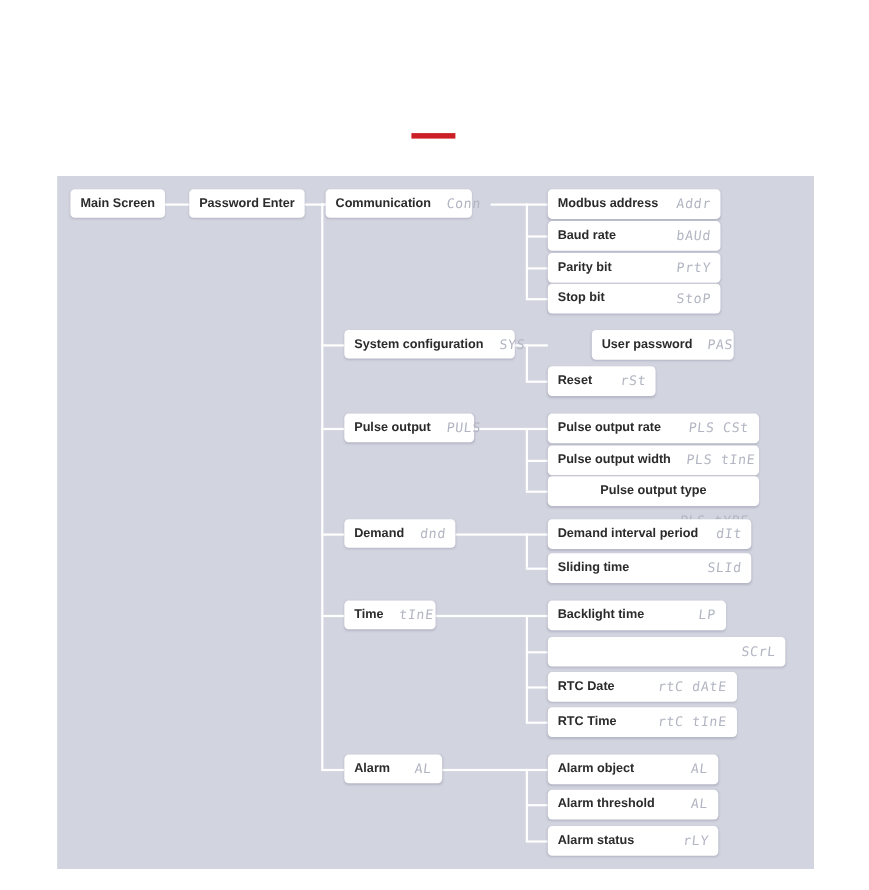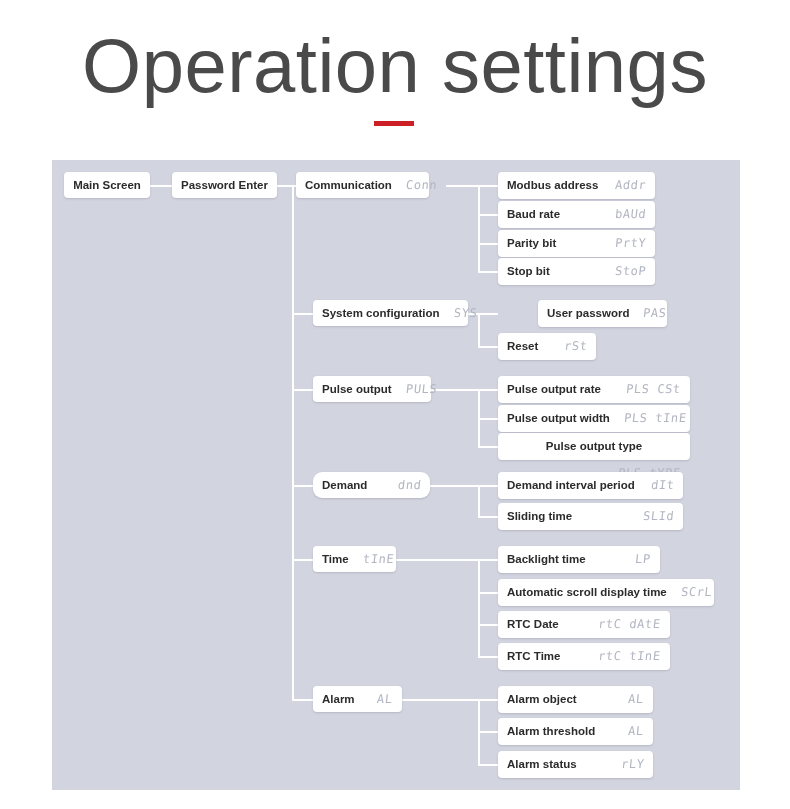--- a/index.html
+++ b/index.html
@@ -95,21 +95,20 @@
 
   .node.lvl3 { height: 27px; }
   .node.lvl3 .lbl { font-size: 11.5px; line-height: 27px; }
   .node.lvl3 .code { line-height: 27px; }
 </style>
 </head>
 <body>
 
 <div id="page">
 
-  <div class="title">Operation settings</div>
   <div class="title-rule"></div>
 
   <div class="panel"></div>
 
   <div class="line h" style="left:150px; top:185px; width:22px;"></div>
 
   <div class="line h" style="left:277px; top:185px; width:36px;"></div>
   <div class="line v" style="left:292px; top:185px; height:514px;"></div>
 
   <div class="line h" style="left:292px; top:185px; width:21px;"></div>
@@ -171,21 +170,21 @@
   <div class="node" style="left:313px; top:300px; width:155px;">
     <span class="lbl">System configuration</span>
     <span class="code">SYS</span>
   </div>
 
   <div class="node" style="left:313px; top:376px; width:118px;">
     <span class="lbl">Pulse output</span>
     <span class="code">PULS</span>
   </div>
 
-  <div class="node" style="left:313px; top:472px; width:117px;border-radius:9px;">
+  <div class="node" style="left:313px; top:472px; width:101px;">
     <span class="lbl">Demand</span>
     <span class="code">dnd</span>
   </div>
 
   <div class="node" style="left:313px; top:546px; width:83px;">
     <span class="lbl">Time</span>
     <span class="code">tInE</span>
   </div>
 
   <div class="node" style="left:313px; top:686px; width:89px;">
@@ -239,21 +238,20 @@
   <div class="node lvl3" style="left:498px; top:503px; width:185px;">
     <span class="lbl">Sliding time</span>
     <span class="code">SLId</span>
   </div>
 
   <div class="node lvl3" style="left:498px; top:546px; width:162px;">
     <span class="lbl">Backlight time</span>
     <span class="code">LP</span>
   </div>
   <div class="node lvl3" style="left:498px; top:579px; width:216px;">
-    <span class="lbl">Automatic scroll display time</span>
     <span class="code">SCrL</span>
   </div>
   <div class="node lvl3" style="left:498px; top:611px; width:172px;">
     <span class="lbl">RTC Date</span>
     <span class="code">rtC dAtE</span>
   </div>
   <div class="node lvl3" style="left:498px; top:643px; width:172px;">
     <span class="lbl">RTC Time</span>
     <span class="code">rtC tInE</span>
   </div>

